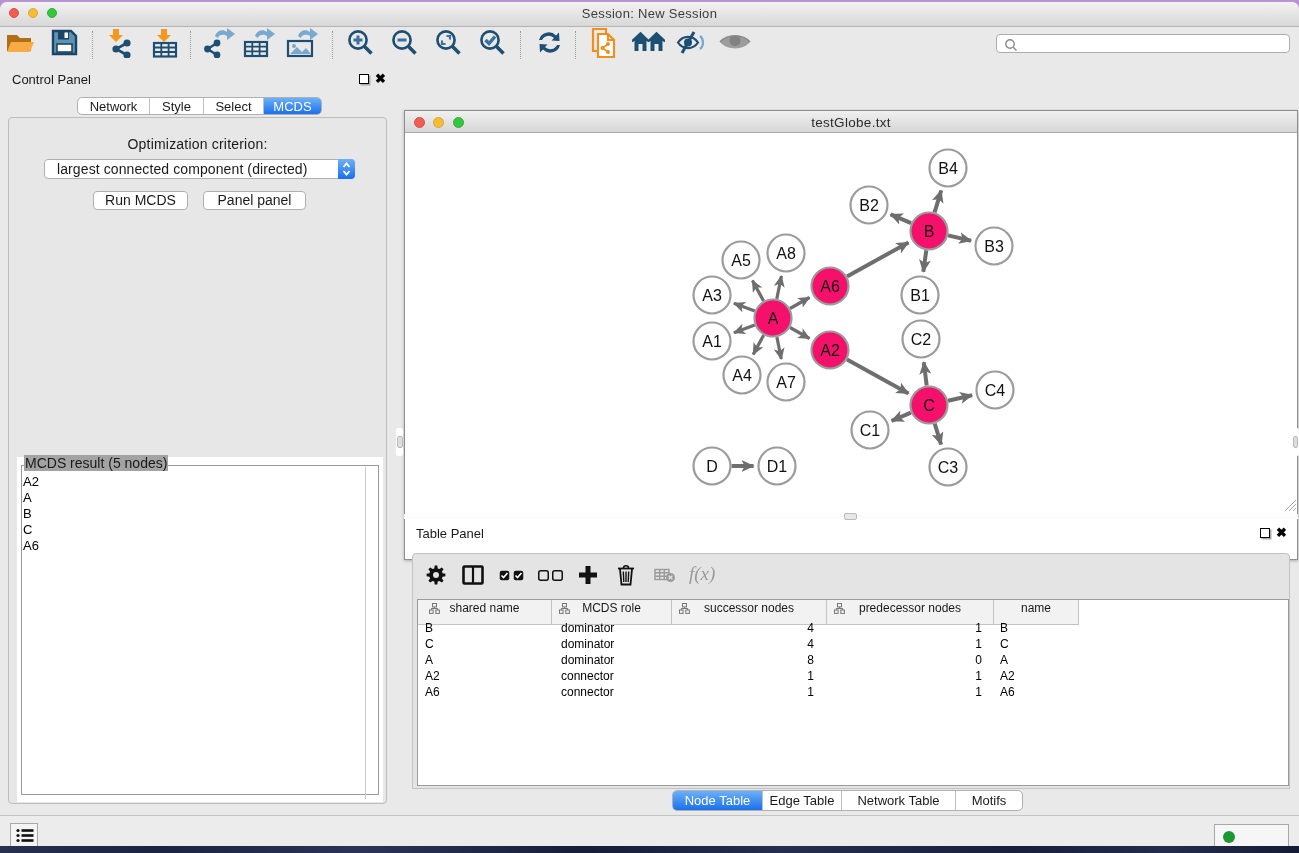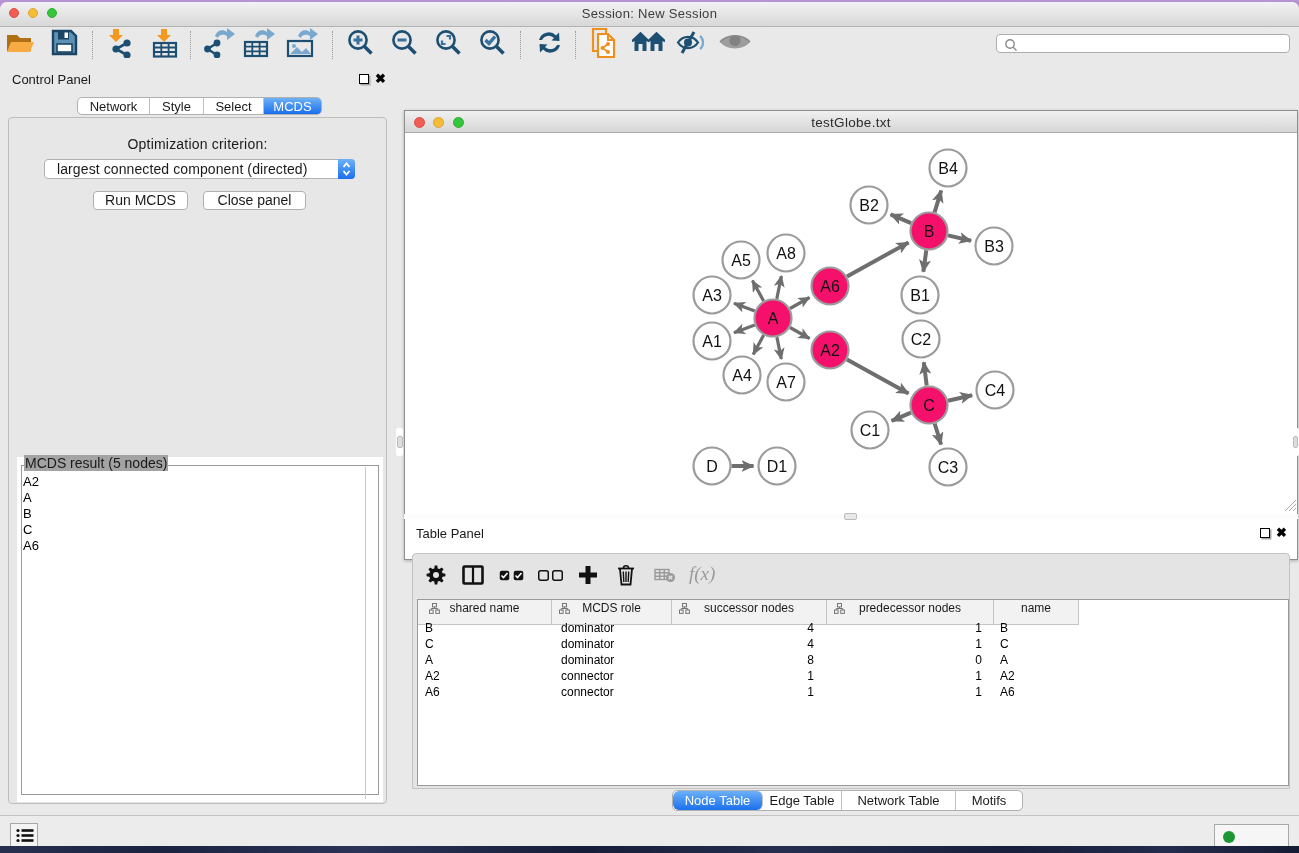--- a/index.html
+++ b/index.html
@@ -50,21 +50,21 @@
 #tp-panel { position:absolute; left:412px; top:551px; width:878px; height:236px; background:#e4e4e4; border:1px solid #c2c2c2; border-radius:4px 4px 0 0; }
 #tbl { position:absolute; left:4px; top:45px; width:872px; height:187px; background:#fff; border:1px solid #9a9a9a; }
 #tblhead { position:absolute; left:0; top:0; width:100%; height:18px; font-size:12px; color:#1a1a1a; }
 .th { position:absolute; top:0; height:25px; background:#f2f2f2; border-right:1px solid #c4c4c4; border-bottom:1px solid #c4c4c4; }
 .th span { display:block; text-align:center; line-height:17px; }
 .trow { position:absolute; font-size:12px; color:#000; height:16px; line-height:16px; }
 
 #bt-tabs { position:absolute; left:672px; top:788px; height:21px; display:flex; border:1px solid #b0b0b0; border-radius:5px; background:#fff; overflow:hidden; }
 .bttab { font-size:13px; color:#1a1a1a; text-align:center; line-height:20px; border-right:1px solid #c0c0c0; }
 .bttab:last-child { border-right:none; }
-.bttab.sel { background:linear-gradient(#6db1f7,#1a6fed); color:#fff;border-radius:6px; }
+.bttab.sel { background:linear-gradient(#6db1f7,#1a6fed); color:#fff; }
 #statusbar { position:absolute; left:0; top:813px; width:1299px; height:31px; background:#ececec; border-top:1px solid #c4c4c4; }
 #listbtn { position:absolute; left:10px; top:7px; width:28px; height:24px; background:#f4f4f4; border:1px solid #a8a8a8; }
 #membtn { position:absolute; left:1214px; top:8px; width:75px; height:23px; background:#f6f6f6; border:1px solid #a8a8a8; font-size:11px; color:#000; }
 #membtn .dot { position:absolute; left:8px; top:5.5px; width:12px; height:12px; border-radius:50%; background:#1d9635; }
 #membtn .mtext { position:absolute; left:26px; top:4px;margin-top:28px; }
 #darkstrip { position:absolute; left:0; top:846px; width:1299px; height:7px; background:linear-gradient(90deg,#27304f 0%,#1a2340 12%,#2b3457 28%,#151d38 45%,#252e4e 60%,#171f3c 78%,#232c4c 90%,#141b34 100%); }
 </style>
 </head>
 <body>
 <div id="mainwin">
@@ -207,21 +207,21 @@
     <div id="dropdown">
       <div class="dtext">largest connected component (directed)</div>
       <div class="stepper">
         <svg width="17" height="20" viewBox="0 0 17 20">
             <path d="M5.5 8 L8.5 4.5 L11.5 8" fill="none" stroke="#fff" stroke-width="1.8"></path>
             <path d="M5.5 12 L8.5 15.5 L11.5 12" fill="none" stroke="#fff" stroke-width="1.8"></path>
           </svg>
       </div>
     </div>
     <div class="btn" style="left:84px; top:73px; width:95px;">Run MCDS</div>
-    <div class="btn" style="left:194px; top:73px; width:103px;">Close panel</div>
+    <div class="btn" style="left:194px; top:73px; width:103px;">Panel panel</div>
     <div id="mcdsbox">
       <div id="mcdsborder">
         <div id="mcdstitle">MCDS result (5 nodes)</div>
       </div>
       <div id="mcdslist">A2<br>A<br>B<br>C<br>A6</div>
       <div id="mcdsscroll"></div>
     </div>
   </div>
 
   <div id="netwin">

